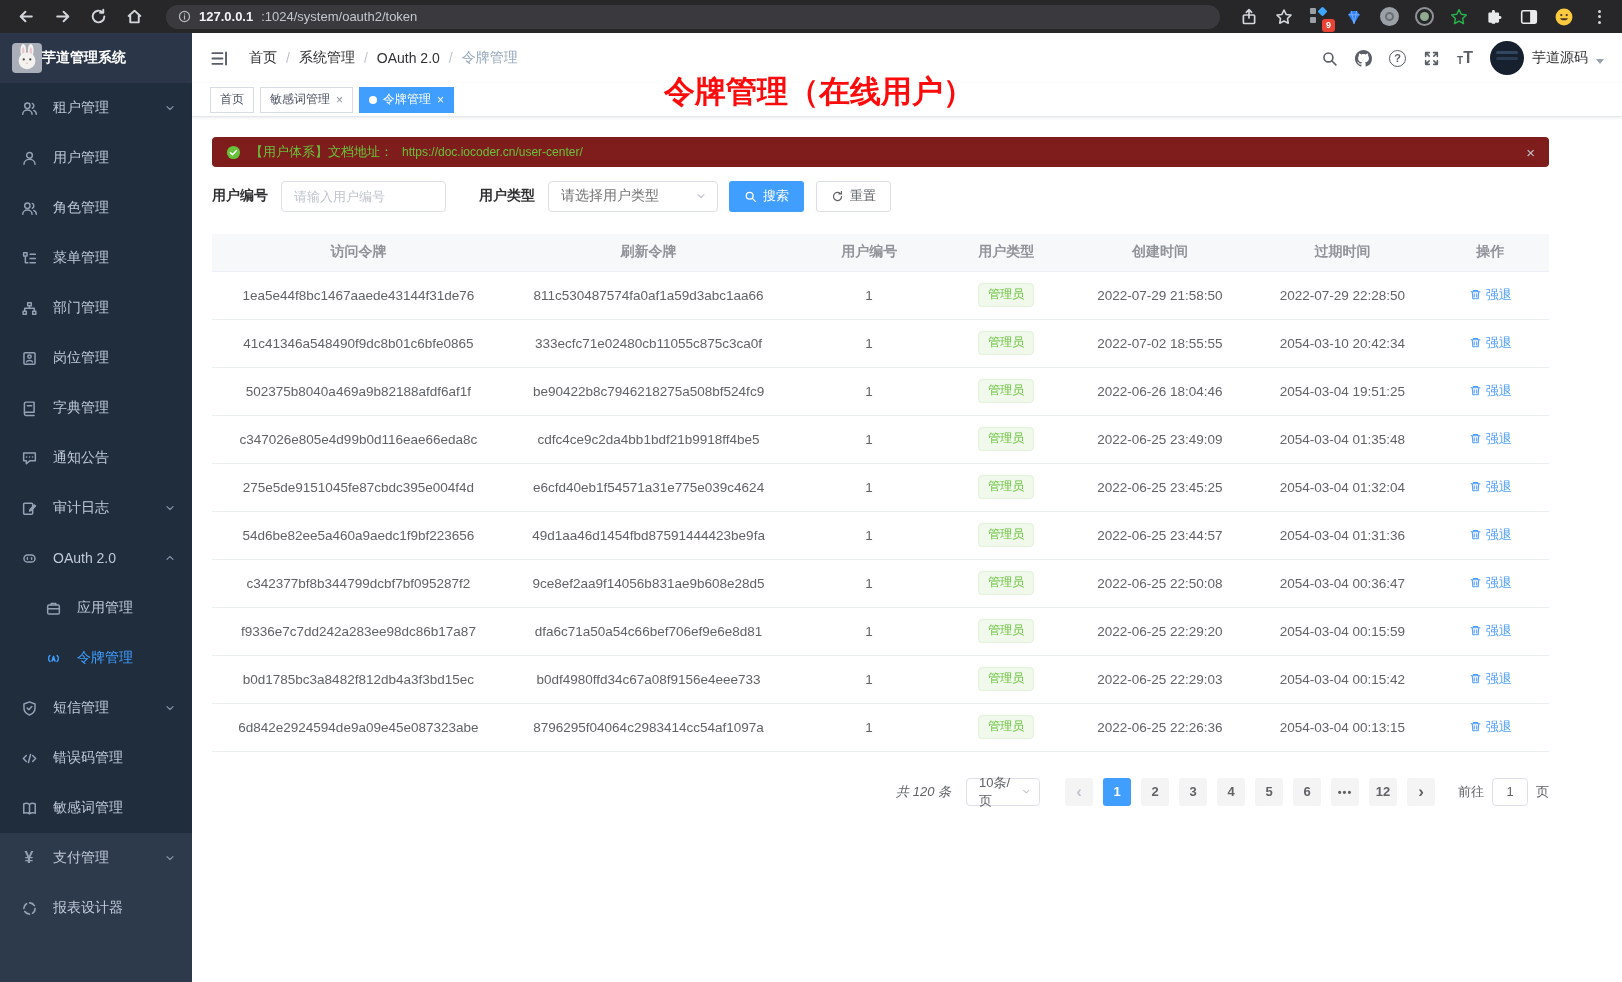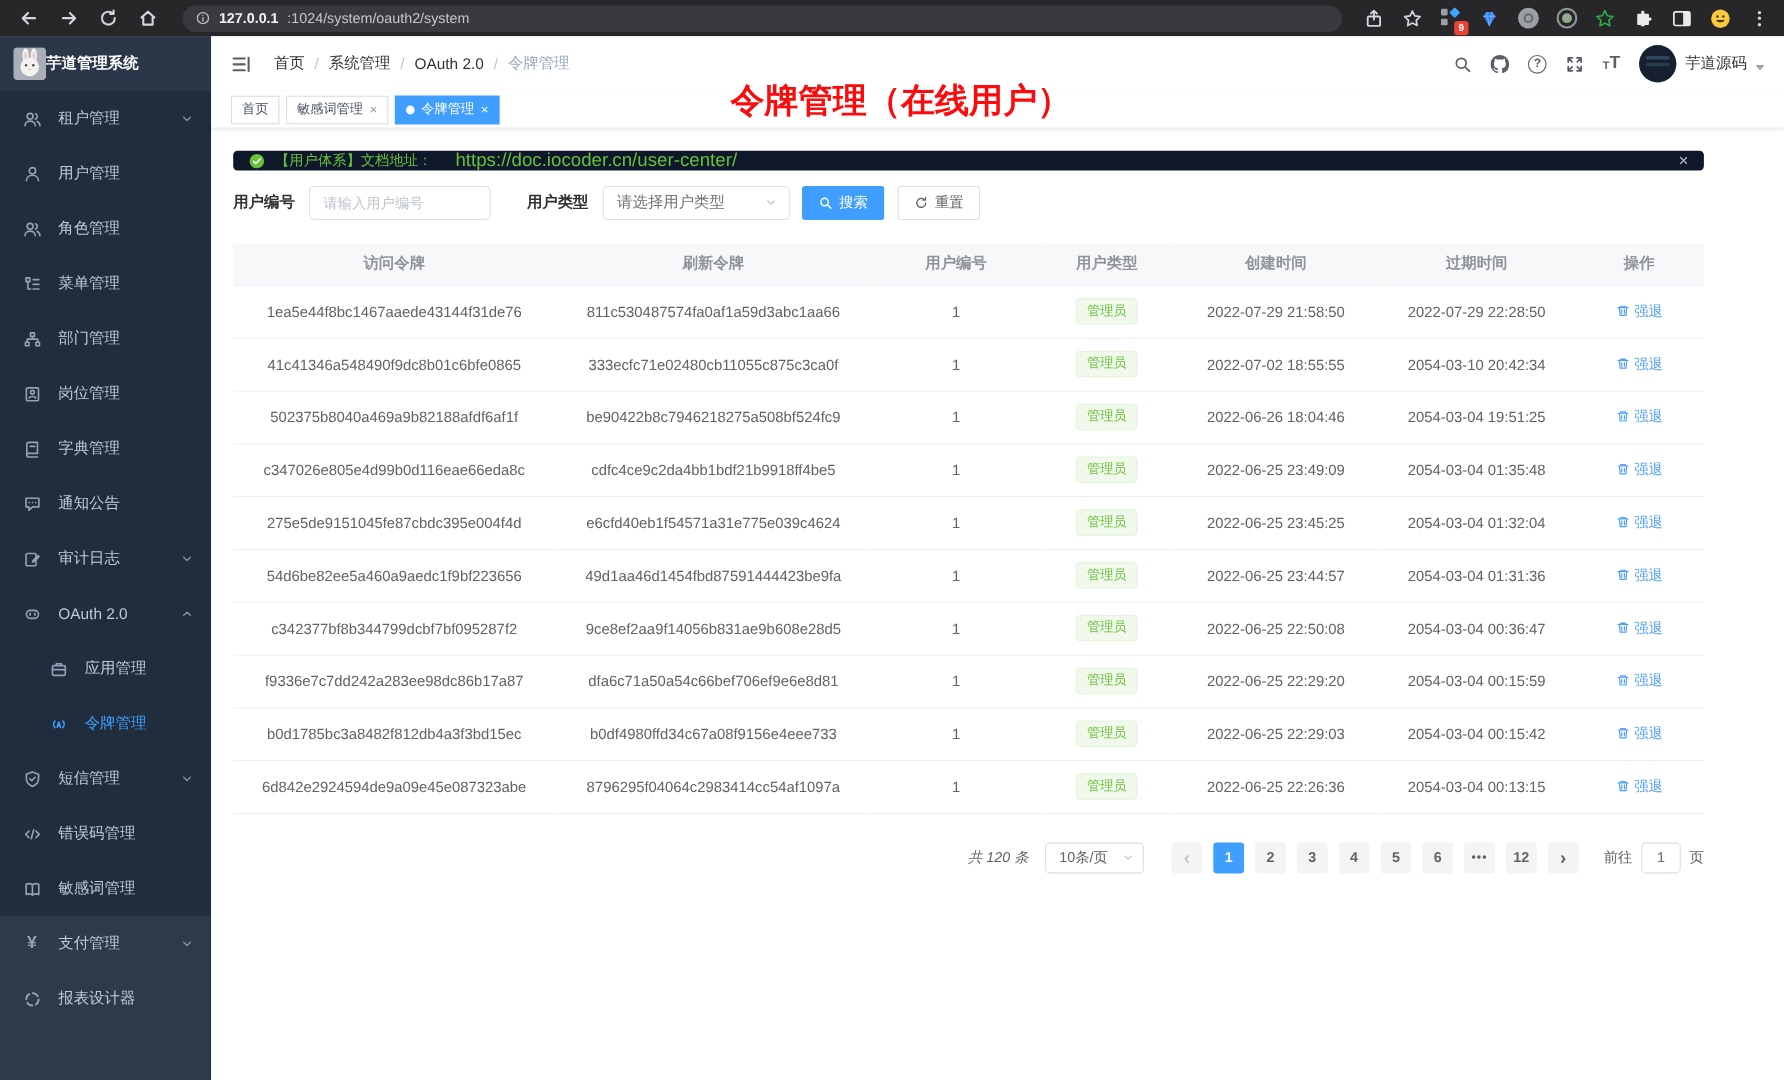--- a/index.html
+++ b/index.html
@@ -73,24 +73,24 @@
   .tag .tclose { font-size:12px; color:#8a919c; line-height:1; }
   .tag.active { background:#409eff; border-color:#409eff; color:#fff; }
   .tag.active .tclose { color:#fff; }
   .tag-dot { width:8px; height:8px; border-radius:50%; background:#fff; flex:none; }
 
   
   .annotation { position:absolute; left:472px; top:38px; color:#fb0b0b; font-size:31px; font-weight:700; z-index:5; white-space:nowrap; }
 
   
   .content { flex:1; background:#fff; padding:20px 73px 0 20px; position:relative; }
-  .alert { height:18px; background:#0f172a; border-radius:4px; display:flex; align-items:center; padding:0 14px; gap:9px; }
+  .alert { height:30px; background:#7f1d1d; border-radius:4px; display:flex; align-items:center; padding:0 14px; gap:9px; }
   .alert svg { width:15px; height:15px; flex:none; }
   .alert-text { color:#67c23a; font-size:13px; }
-  .alert-link { color:#67c23a; font-size:17px; cursor:pointer;margin-left:12px; }
+  .alert-link { color:#67c23a; font-size:12px; cursor:pointer; }
   .alert-close { margin-left:auto; color:#c0c4cc; font-size:15px; cursor:pointer; line-height:1; }
 
   .filters { margin-top:13px; display:flex; align-items:center; height:32px; }
   .f-label { font-size:14px; font-weight:700; color:#303133; margin-right:13px; white-space:nowrap; }
   .f-input { width:165px; height:31px; border:1px solid #dcdfe6; border-radius:4px; padding:0 12px; font-size:13px; color:#a16207; font-family:inherit; outline:none; }
   .f-input::placeholder { color:#bfc4cc; }
   .f-select { width:170px; height:31px; border:1px solid #dcdfe6; border-radius:4px; padding:0 10px 0 12px; display:flex; align-items:center; justify-content:space-between; cursor:pointer; }
   .f-select .ph { font-size:14px; color:#737373; }
   .f-select svg { width:12px; height:12px; color:#c0c4cc; }
   .gap-lg { margin-left:33px; }
@@ -105,21 +105,21 @@
   .grid td { height:48px; color:#606266; font-size:13.5px; text-align:center; border-bottom:1px solid #ebeef5; background:#fff; }
   .col-token { width:21.9%; } .col-rtoken { width:21.5%; } .col-uid { width:11.5%; }
   .col-utype { width:9%; } .col-ctime { width:14%; } .col-etime { width:13.3%; } .col-op { width:8.8%; }
   .badge { display:inline-block; padding:3px 9px; font-size:12px; color:#67c23a; background:#f0f9eb; border:1px solid #e1f3d8; border-radius:4px; line-height:1.3; }
   .op-link { color:#4b9dfb; display:inline-flex; align-items:center; gap:4px; font-size:13px; cursor:pointer; }
   .op-link svg { width:13px; height:13px; }
 
   
   .pagination { margin-top:26px; display:flex; align-items:center; justify-content:flex-end; }
   .pg-total { font-size:13px; color:#606266; margin-right:15px;font-style:italic; }
-  .pg-size { width:90px; height:28px; border:1px solid #dcdfe6; border-radius:4px; display:flex; align-items:center; justify-content:space-between; padding:0 8px 0 12px; margin-right:20px; cursor:pointer; }
+  .pg-size { width:74px; height:28px; border:1px solid #dcdfe6; border-radius:4px; display:flex; align-items:center; justify-content:space-between; padding:0 8px 0 12px; margin-right:20px; cursor:pointer; }
   .pg-size span { font-size:13px; color:#606266; }
   .pg-size svg { width:11px; height:11px; color:#c0c4cc; }
   .pg-btn { min-width:28px; height:28px; border:none; background:#f4f4f5; border-radius:3px; font-size:13px; font-weight:700; color:#606266; margin:0 5px; cursor:pointer; display:flex; align-items:center; justify-content:center; font-family:inherit; padding:0 5px; }
   .pg-btn.active { background:#409eff; color:#fff; }
   .pg-btn.disabled { color:#c0c4cc; }
   .pg-arrow { font-size:17px; font-weight:700; line-height:1; }
   .pg-more { letter-spacing:1px; font-size:11px; }
   .pg-goto-label { font-size:13px; color:#606266; margin-left:18px; margin-right:8px; }
   .pg-goto-input { width:36px; height:28px; border:1px solid #dcdfe6; border-radius:4px; text-align:center; font-size:13px; color:#606266; outline:none; font-family:inherit; }
   .pg-goto-unit { font-size:13px; color:#606266; margin-left:8px; }
@@ -149,21 +149,21 @@
         <svg viewBox="0 0 16 16" fill="none" stroke="currentColor" stroke-width="1.8" stroke-linecap="round" stroke-linejoin="round">
           <path d="M2.5 7.5L8 2.5l5.5 5M4 7v6.5h8V7"></path>
         </svg>
       </span>
     <div class="url-pill">
       <svg viewBox="0 0 16 16" fill="none" stroke="currentColor" stroke-width="1.5">
           <circle cx="8" cy="8" r="6.2"></circle>
           <path d="M8 7.2v4M8 4.6v.2" stroke-linecap="round"></path>
         </svg>
       <span class="url-host">127.0.0.1</span>
-        <span class="url-rest">:1024/system/oauth2/system</span>
+        <span class="url-rest">:1024/system/oauth2/token</span>
     </div>
     <div class="ext-cluster">
       <span class="ext">
           <svg viewBox="0 0 16 16" fill="none" stroke="#d3d6da" stroke-width="1.5" stroke-linecap="round" stroke-linejoin="round">
             <rect x="3" y="6.2" width="10" height="7.6" rx="1"></rect>
             <path d="M8 1.8v7M5.6 3.8L8 1.5l2.4 2.3"></path>
           </svg>
         </span>
       <span class="ext">
           <svg viewBox="0 0 16 16" fill="none" stroke="#d3d6da" stroke-width="1.4" stroke-linejoin="round">

